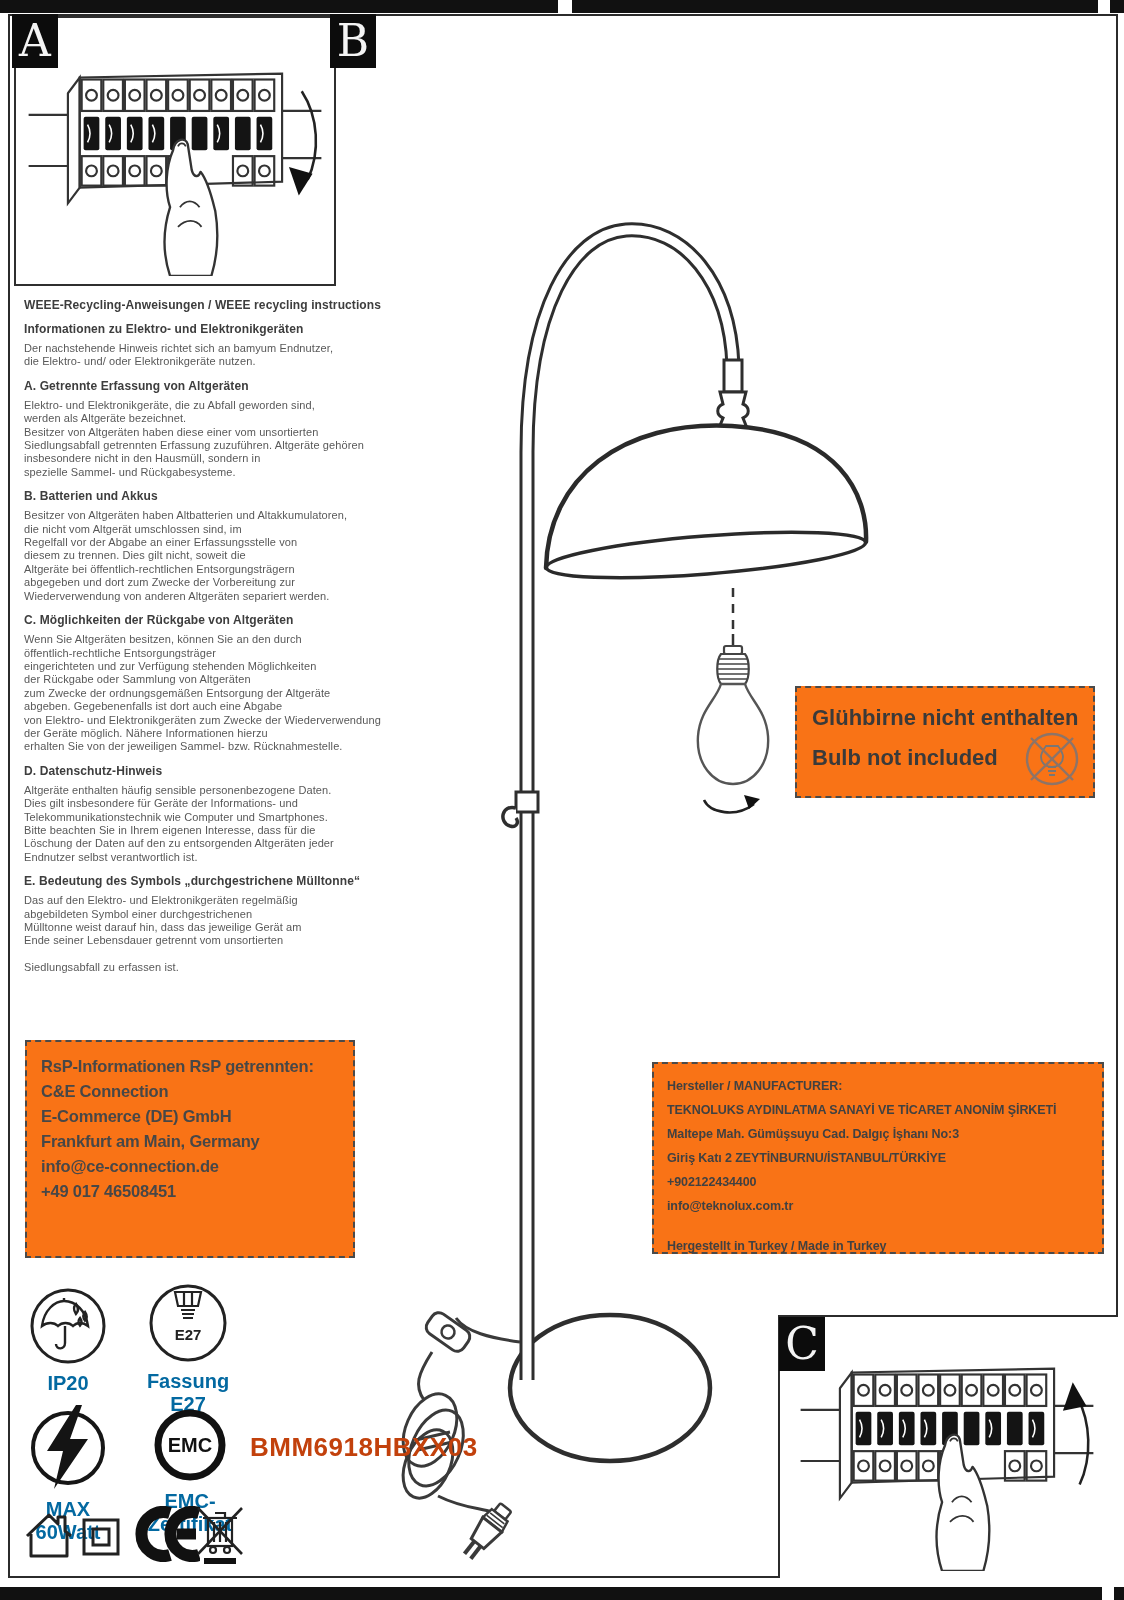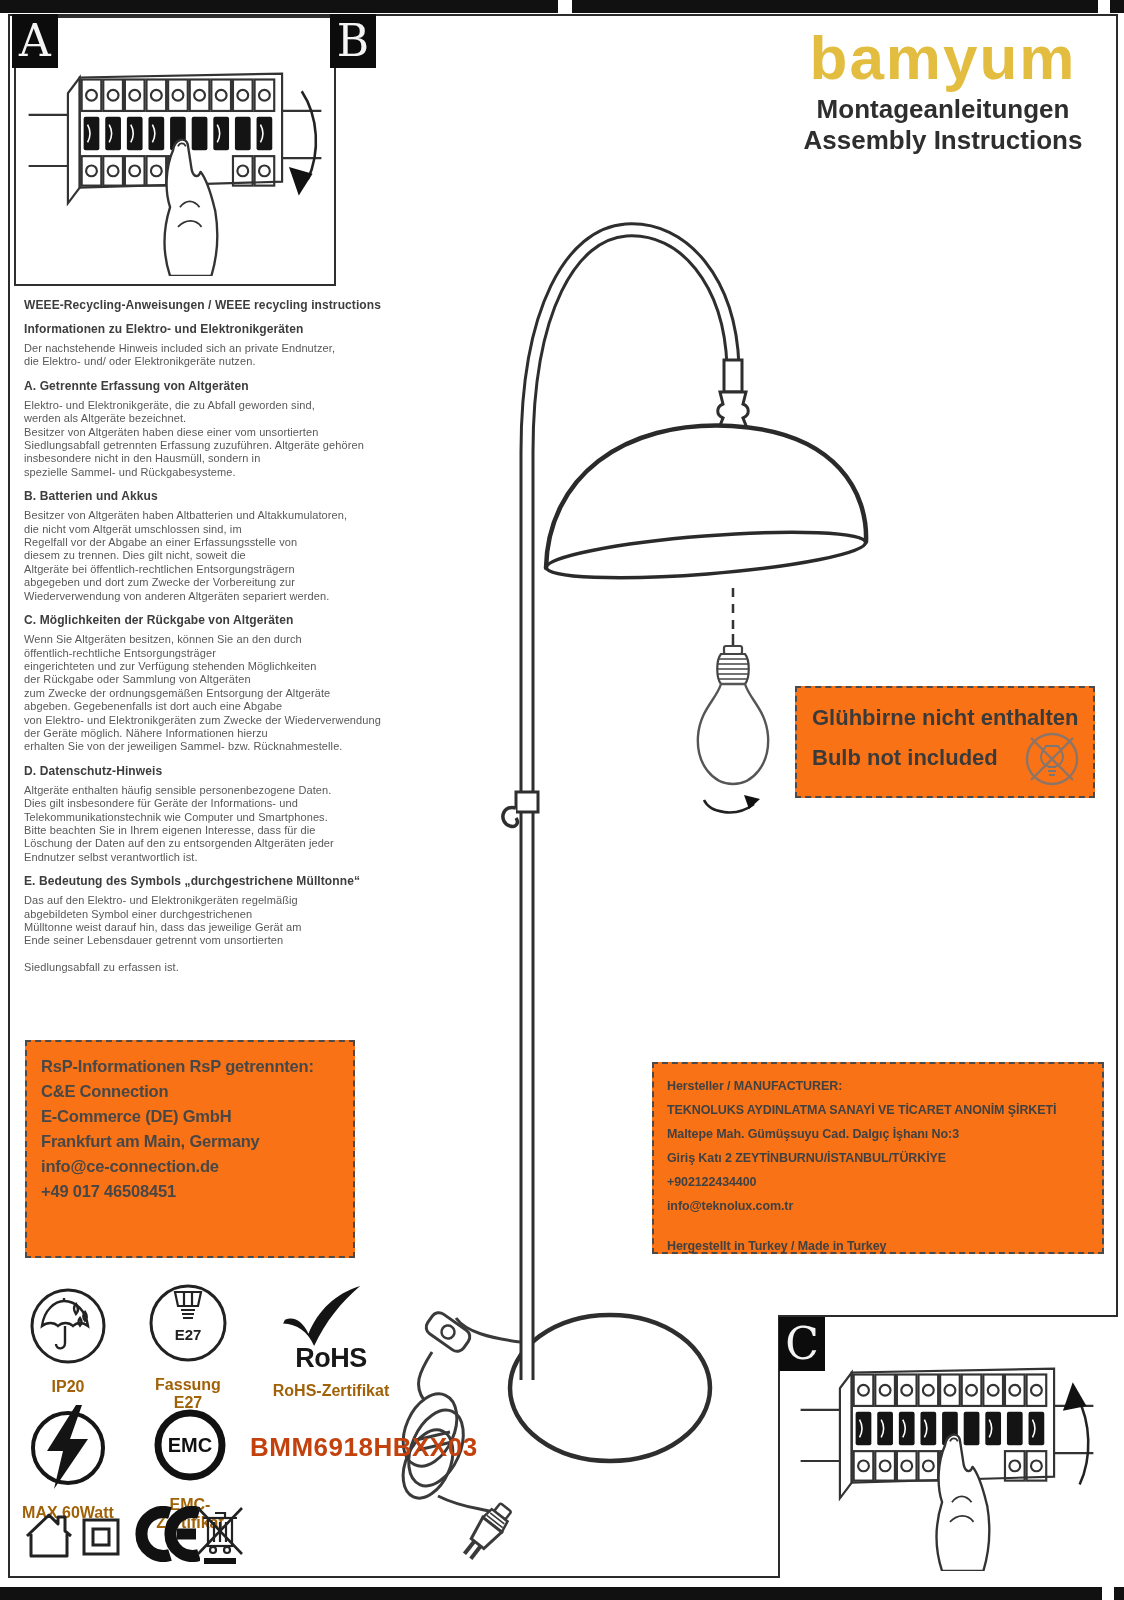--- a/index.html
+++ b/index.html
@@ -21,21 +21,21 @@
   .wtext p{font-size:11px;line-height:13.4px;margin:0 0 9px 0;color:#585858;white-space:pre-line;letter-spacing:.1px;}
   .dashbox{position:absolute;border:2px dashed #4a4a4a;background:#f97316;box-sizing:border-box;}
   .rsp{left:25px;top:1040px;width:330px;height:218px;padding:12px 14px;}
   .rsp div{font-size:16.5px;font-weight:700;color:#474747;line-height:25px;letter-spacing:-.2px;}
   .rsp .hz{margin-top:8px;}
   .mfr{left:652px;top:1062px;width:452px;height:192px;padding:10px 13px;}
   .mfr div{font-size:12.5px;font-weight:700;color:#414141;line-height:24px;white-space:nowrap;letter-spacing:-.1px;}
   .mfr .made{margin-top:16px;}
   .bulbnote{left:795px;top:686px;width:300px;height:112px;padding:10px 15px;}
   .bulbnote div{font-size:22px;font-weight:700;color:#3a3a3a;line-height:40px;white-space:nowrap;}
-  .certlabel{font-size:16px;font-weight:700;color:#a16207;text-align:center;margin-top:12px;}
+  .certlabel{font-size:20px;font-weight:700;color:#0369a1;text-align:center;margin-top:6px;}
   .code{position:absolute;left:250px;top:1432px;font-size:26px;font-weight:700;color:#c2410c;letter-spacing:.5px;}
   .rohsword{font-size:27px;font-weight:700;color:#181818;line-height:24px;letter-spacing:-.5px;}
   svg{display:block;}
 </style>
 </head>
 <body>
 
 <div id="page">
 
   <div class="bar" style="left:0;width:558px;"></div>
@@ -112,30 +112,25 @@
 
       <g>
         <path d="M284 40 C301 66 303 102 290 130" fill="none" stroke="#222" stroke-width="2.6"></path>
         <polygon points="281,146 271,117 295,124" fill="#111"></polygon>
       </g>
     </svg>
   </div>
   <div class="tag" style="left:12px;top:14px;">A</div>
   <div class="tag" style="left:330px;top:14px;">B</div>
 
-  <div class="logoblock">
-    <div class="logo">bamyum</div>
-    <div class="logosub">Montageanleitungen</div>
-    <div class="logosub" style="margin-top:0;">Assembly Instructions</div>
-  </div>
 
   <div class="wtext">
     <h3 class="first">WEEE-Recycling-Anweisungen / WEEE recycling instructions</h3>
     <h3>Informationen zu Elektro- und Elektronikgeräten</h3>
-    <p>Der nachstehende Hinweis included sich an private Endnutzer,
+    <p>Der nachstehende Hinweis richtet sich an bamyum Endnutzer,
  die Elektro- und/ oder Elektronikgeräte nutzen.</p>
     <h3>A. Getrennte Erfassung von Altgeräten</h3>
     <p>Elektro- und Elektronikgeräte, die zu Abfall geworden sind,
  werden als Altgeräte bezeichnet.
 Besitzer von Altgeräten haben diese einer vom unsortierten
 Siedlungsabfall getrennten Erfassung zuzuführen. Altgeräte gehören
 insbesondere nicht in den Hausmüll, sondern in
 spezielle Sammel- und Rückgabesysteme.</p>
     <h3>B. Batterien und Akkus</h3>
     <p>Besitzer von Altgeräten haben Altbatterien und Altakkumulatoren,
@@ -279,27 +274,20 @@
       <g fill="none" stroke="#222" stroke-width="2.2">
         <path d="M28 10 L54 10 L51 24 L31 24 Z"></path>
         <path d="M37 10 L37 24 M45 10 L45 24"></path>
         <path d="M33 24 H49 M34 28 H48 M35 32 H47 M36 36 H46"></path>
       </g>
       <text x="41" y="58" text-anchor="middle" font-family="Liberation Sans, sans-serif" font-size="15" font-weight="bold" fill="#222">E27</text>
     </svg>
     <div class="certlabel">Fassung E27</div>
   </div>
 
-  <div class="abs" style="left:266px;top:1284px;width:130px;text-align:center;">
-    <svg width="104" height="62" viewBox="0 0 110 66" style="margin:0 auto;">
-      <path d="M6 38 C16 34 25 40 31 53 C41 28 60 10 86 2 C66 19 49 40 37 66 C30 50 19 43 4 42 Z" fill="#141414"></path>
-    </svg>
-    <div class="rohsword">RoHS</div>
-    <div class="certlabel">RoHS-Zertifikat</div>
-  </div>
 
   <div class="abs" style="left:20px;top:1402px;width:96px;">
     <svg width="90" height="90" viewBox="0 0 90 90" style="margin:0 auto;">
       <circle cx="45" cy="46" r="35" fill="none" stroke="#161616" stroke-width="4"></circle>
       <polygon points="53,3 24,49 40,49 31,87 65,37 47,37 59,3" fill="#141414"></polygon>
     </svg>
     <div class="certlabel">MAX 60Watt</div>
   </div>
 
   <div class="abs" style="left:140px;top:1406px;width:100px;">

